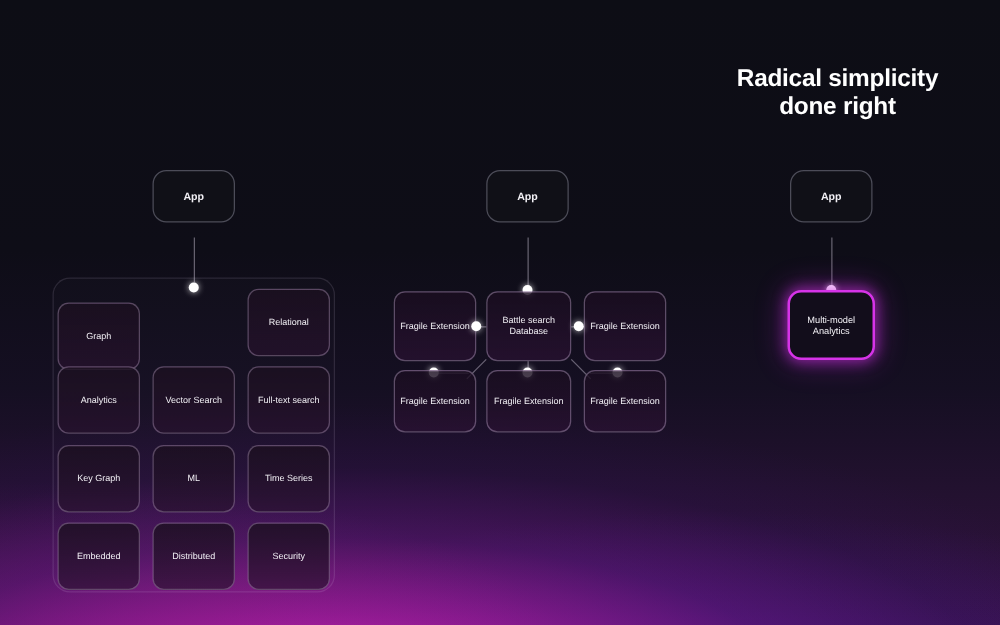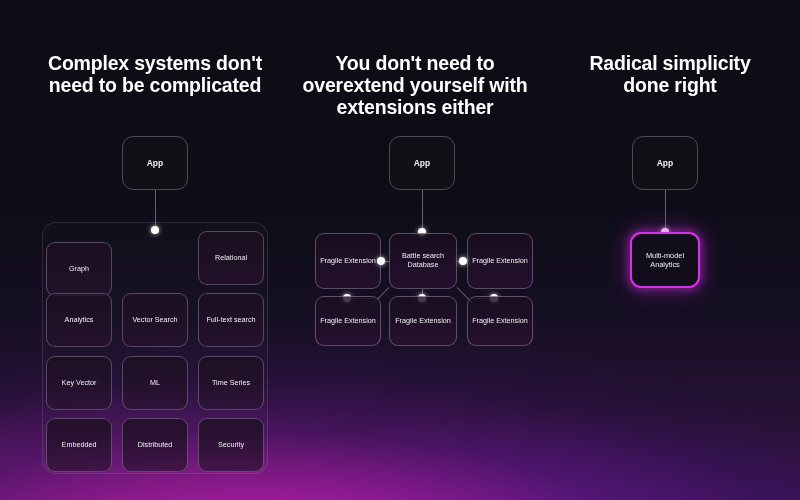--- a/index.html
+++ b/index.html
@@ -26,21 +26,21 @@
   }
 
   .node{
     position:absolute;box-sizing:border-box;
     display:flex;align-items:center;justify-content:center;text-align:center;
     color:#f2f0f5;border-radius:9px;
   }
   .node span{display:block;line-height:1.22;padding:0 3px;}
 
   .app{
-    width:66px;height:54px;
+    width:66px;height:42px;
     background:#101017;
     border:1px solid #4c4c58;
     border-radius:11px;
     font-size:8.5px;font-weight:600;
   }
   .tile{
     width:66px;height:54px;
     background:linear-gradient(180deg,rgba(28,16,32,0.80),rgba(40,18,46,0.66));
     border:1px solid rgba(226,200,238,0.30);
     font-size:7.2px;font-weight:500;
@@ -76,21 +76,20 @@
 </style>
 </head>
 <body>
 
 <div id="bg"></div>
 
 <div id="wrap">
 
   <div class="col" style="left:0;width:310px;">
 
-    <div class="heading" style="padding:0 28px;">Complex systems don't need to be complicated</div>
 
     <div class="node app" style="left:122px;top:136px;">
       <span>App</span>
     </div>
 
     <div class="link v" style="left:155px;top:190px;height:36px;"></div>
     <div class="dot" style="left:151px;top:226px;"></div>
 
     <div class="panel" style="left:42px;top:222px;width:226px;height:252px;"></div>
 
@@ -105,21 +104,21 @@
         <span>Relational</span>
       </div>
     <div class="node tile" style="left:122px;top:293px;">
         <span>Vector Search</span>
       </div>
     <div class="node tile" style="left:198px;top:293px;">
         <span>Full-text search</span>
       </div>
 
     <div class="node tile" style="left:46px;top:356px;">
-        <span>Key Vector</span>
+        <span>Key Graph</span>
       </div>
     <div class="node tile" style="left:122px;top:356px;">
         <span>ML</span>
       </div>
     <div class="node tile" style="left:198px;top:356px;">
         <span>Time Series</span>
       </div>
 
     <div class="node tile" style="left:46px;top:418px;justify-content:center;">
         <span>Embedded</span>
@@ -127,21 +126,20 @@
     <div class="node tile" style="left:122px;top:418px;">
         <span>Distributed</span>
       </div>
     <div class="node tile" style="left:198px;top:418px;">
         <span>Security</span>
       </div>
   </div>
 
   <div class="col" style="left:290px;width:250px;">
 
-    <div class="heading" style="padding:0 8px;">You don't need to overextend yourself with extensions either</div>
 
     <div class="node app" style="left:99px;top:136px;">
       <span>App</span>
     </div>
 
     <div class="link v" style="left:132px;top:190px;height:42px;"></div>
     <div class="dot" style="left:128px;top:228px;"></div>
 
     <div class="node tile tile-mid" style="left:99px;top:233px;width:68px;height:56px;font-size:7.2px;">
       <span>Battle search Database</span>

